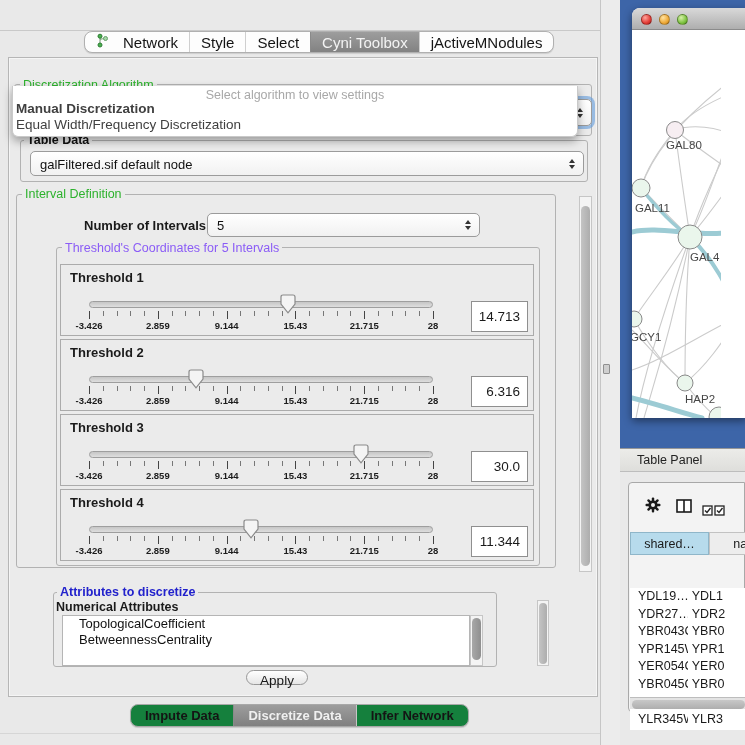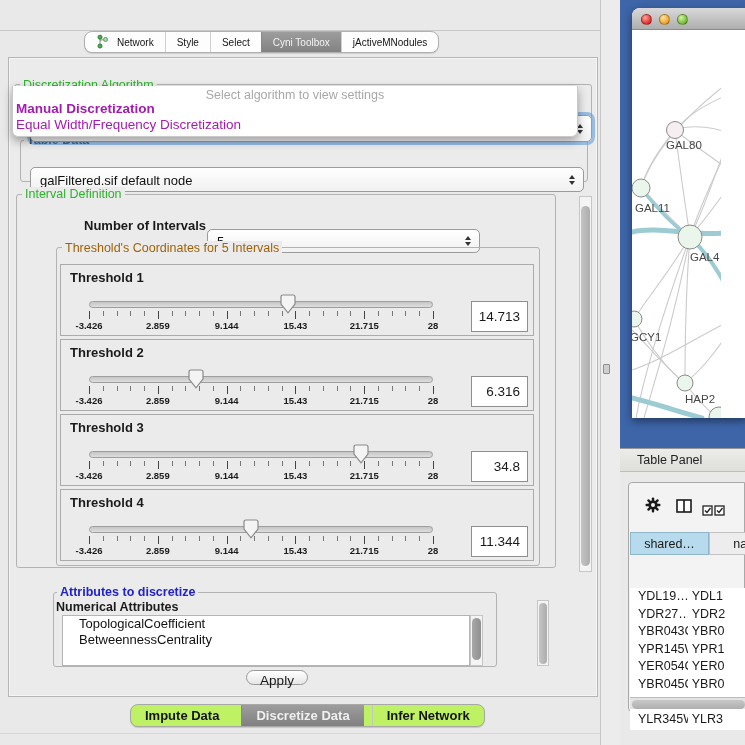--- a/index.html
+++ b/index.html
@@ -13,46 +13,46 @@
     background:linear-gradient(#f1f1ef,#dededc);border-bottom:1px solid #bdbdbd;}
   .cp-title{position:absolute;left:8px;top:3px;font-size:12.5px;color:#222;}
   .float-btn{position:absolute;left:575px;top:6px;width:10px;height:10px;border:1.6px solid #333;border-radius:1px;}
   .close-btn{position:absolute;left:590px;top:2px;font-size:13px;font-weight:700;color:#222;}
 
   .tab-topline{left:0;top:30px;width:600px;height:1px;background:#c9c9c9;}
 
   
   .top-tabs{left:84px;top:31px;height:22px;display:flex;background:#fdfdfd;
     border:1px solid #b0b0b0;border-radius:8px;overflow:hidden;box-shadow:0 1px 1px rgba(0,0,0,.12);}
-  .ttab{display:flex;align-items:center;gap:8px;padding:0 11px;font-size:10px;color:#141414;
+  .ttab{display:flex;align-items:center;gap:14px;padding:0 11px;font-size:15px;color:#141414;
     border-left:1px solid #cfcfcf;white-space:nowrap;}
   .ttab:first-child{border-left:none;}
   .ttab.sel{background:linear-gradient(#9d9d9d,#828282);color:#f3f3f3;border-left:1px solid #8a8a8a;}
 
   
   .content-box{left:8px;top:57px;width:590px;height:640px;border:1px solid #b6b6b6;background:#ebebeb;
     box-shadow:inset 0 0 0 1px #f5f5f5;}
 
   .group{position:absolute;border:1px solid #b2b2b2;border-radius:3px;}
   .group-label{position:absolute;font-size:12.5px;background:#ebebeb;padding:0 3px;white-space:nowrap;}
 
   
-  .combo{position:absolute;background:linear-gradient(#ffffff,#f1f1f1);border:1px solid #9b9b9b;border-radius:5px;margin-top:16px;}
+  .combo{position:absolute;background:linear-gradient(#ffffff,#f1f1f1);border:1px solid #9b9b9b;border-radius:5px;}
   .combo .cval{position:absolute;left:9px;top:50%;transform:translateY(-50%);font-size:13px;color:#111;}
   .spinner{position:absolute;right:8px;top:50%;transform:translateY(-50%);display:flex;flex-direction:column;gap:2px;}
   .spinner i{display:block;width:0;height:0;border-left:3.5px solid transparent;border-right:3.5px solid transparent;}
   .spinner .up{border-bottom:4.5px solid #333;}
   .spinner .dn{border-top:4.5px solid #333;}
   .focus-ring{box-shadow:0 0 0 3px rgba(96,155,220,.6);}
 
   
   .popup{left:12px;top:86px;width:566px;height:51px;background:#fff;z-index:10;
     border:1px solid #c9c9c9;border-top:none;border-radius:0 0 6px 6px;box-shadow:0 4px 10px rgba(0,0,0,.35);}
   .popup .hint{text-align:center;font-size:12.5px;color:#a8a8a8;padding-top:2px;height:15px;}
-  .popup .item{font-size:13.5px;color:#a21caf;padding-left:3px;height:16px;line-height:16px;}
+  .popup .item{font-size:13.5px;color:#404040;padding-left:3px;height:16px;line-height:16px;}
   .popup .item.bold{font-weight:700;}
 
   
   .thr-list{left:60px;top:264px;width:474px;}
   .thr-panel{position:relative;width:474px;height:72px;border:1px solid #ababab;background:#ebebeb;margin-bottom:3px;}
   .thr-label{position:absolute;left:9px;top:5px;font-size:13px;font-weight:700;}
   .thr-track{position:absolute;left:28px;top:36px;width:344px;height:7px;border:1px solid #9e9e9e;border-radius:4px;
     background:linear-gradient(#c6c6c6,#dedede);}
   .thr-thumb{position:absolute;top:29px;width:16px;height:20px;}
   .ticks-minor{position:absolute;left:28px;top:46px;width:345px;height:5px;
@@ -70,22 +70,22 @@
   
   .vscroll{position:absolute;background:#f4f4f4;border:1px solid #c6c6c6;}
   .vthumb{position:absolute;left:1px;right:1px;background:linear-gradient(90deg,#c4c4c4,#adadad);border-radius:6px;}
   .hscroll{position:absolute;background:#e3e3e3;border-top:1px solid #bdbdbd;}
   .hthumb{position:absolute;top:1.5px;height:9px;background:linear-gradient(#c8c8c8,#aeaeae);border-radius:5px;}
 
   
   .apply-btn{left:246px;top:670px;width:62px;height:15px;border:1px solid #989898;border-radius:10px;
     background:linear-gradient(#ffffff,#e6e6e6);font-size:13.5px;text-align:center;line-height:19px;}
   .bottom-strip-line{left:0;top:733px;width:600px;height:1px;background:#d6d6d6;}
-  .bottom-tabs{left:130px;top:704px;height:23px;display:flex;background:#bef264;border:1px solid #a8a8a8;
-    border-radius:8px;overflow:hidden;box-shadow:0 1px 1px rgba(0,0,0,.15);gap:8px;}
+  .bottom-tabs{left:130px;top:704px;height:23px;display:flex;background:#15803d;border:1px solid #a8a8a8;
+    border-radius:8px;overflow:hidden;box-shadow:0 1px 1px rgba(0,0,0,.15);}
   .btab{display:flex;align-items:center;padding:0 14px;font-size:13px;font-weight:600;color:#141414;border-left:1px solid #c6c6c6;}
   .btab:first-child{border-left:none;}
   .btab.sel{background:linear-gradient(#9d9d9d,#808080);color:#f0f0f0;border-left:1px solid #8a8a8a;}
 
   
   .divider{left:600px;top:0;width:20px;height:745px;background:#ececec;border-left:1px solid #c6c6c6;}
   .div-handle{position:absolute;left:2px;top:364px;width:7px;height:10px;background:#cfcfcf;border:1px solid #8f8f8f;border-radius:1px;}
 
   
   .net-area{left:620px;top:0;width:125px;height:448px;background:#3d65a8;}
@@ -179,21 +179,21 @@
   <div class="abs" style="left:84px;top:218px;font-size:13px;font-weight:700;">Number of Intervals</div>
   <div class="abs combo" style="left:207px;top:213px;width:273px;height:24px;">
     <span class="cval">5</span>
     <span class="spinner">
         <i class="up"></i>
         <i class="dn"></i>
       </span>
   </div>
 
   <div class="abs group" style="left:56px;top:247px;width:484px;height:319px;"></div>
-  <div class="abs group-label" style="left:62px;top:241px;color:#a16207;">Threshold's Coordinates for 5 Intervals</div>
+  <div class="abs group-label" style="left:62px;top:241px;color:#8b5cf6;">Threshold's Coordinates for 5 Intervals</div>
 
   <div class="abs thr-list" id="thr-list">
       <div class="thr-panel">
         <div class="thr-label">Threshold 1</div>
         <div class="thr-track"></div>
         <div class="thr-thumb" style="left: 218.556px;"><svg width="16" height="20" viewBox="0 0 16 20">
             <path d="M3 1 H13 Q15 1 15 3 V10 L8 18.8 L1 10 V3 Q1 1 3 1 Z" fill="#f4f4f4" stroke="#8a8a8a" stroke-width="1.2"></path>
           </svg></div>
         <div class="ticks-minor"></div>
         <div class="ticks-major"></div>
@@ -228,21 +228,21 @@
             <path d="M3 1 H13 Q15 1 15 3 V10 L8 18.8 L1 10 V3 Q1 1 3 1 Z" fill="#f4f4f4" stroke="#8a8a8a" stroke-width="1.2"></path>
           </svg></div>
         <div class="ticks-minor"></div>
         <div class="ticks-major"></div>
         <span class="tick-lab" style="left: 28px;">-3.426</span>
         <span class="tick-lab" style="left: 96.8px;">2.859</span>
         <span class="tick-lab" style="left: 165.6px;">9.144</span>
         <span class="tick-lab" style="left: 234.4px;">15.43</span>
         <span class="tick-lab" style="left: 303.2px;">21.715</span>
         <span class="tick-lab" style="left: 372px;">28</span>
-        <div class="thr-value">34.8</div>
+        <div class="thr-value">30.0</div>
       </div>
       <div class="thr-panel">
         <div class="thr-label">Threshold 4</div>
         <div class="thr-track"></div>
         <div class="thr-thumb" style="left: 181.678px;"><svg width="16" height="20" viewBox="0 0 16 20">
             <path d="M3 1 H13 Q15 1 15 3 V10 L8 18.8 L1 10 V3 Q1 1 3 1 Z" fill="#f4f4f4" stroke="#8a8a8a" stroke-width="1.2"></path>
           </svg></div>
         <div class="ticks-minor"></div>
         <div class="ticks-major"></div>
         <span class="tick-lab" style="left: 28px;">-3.426</span>

